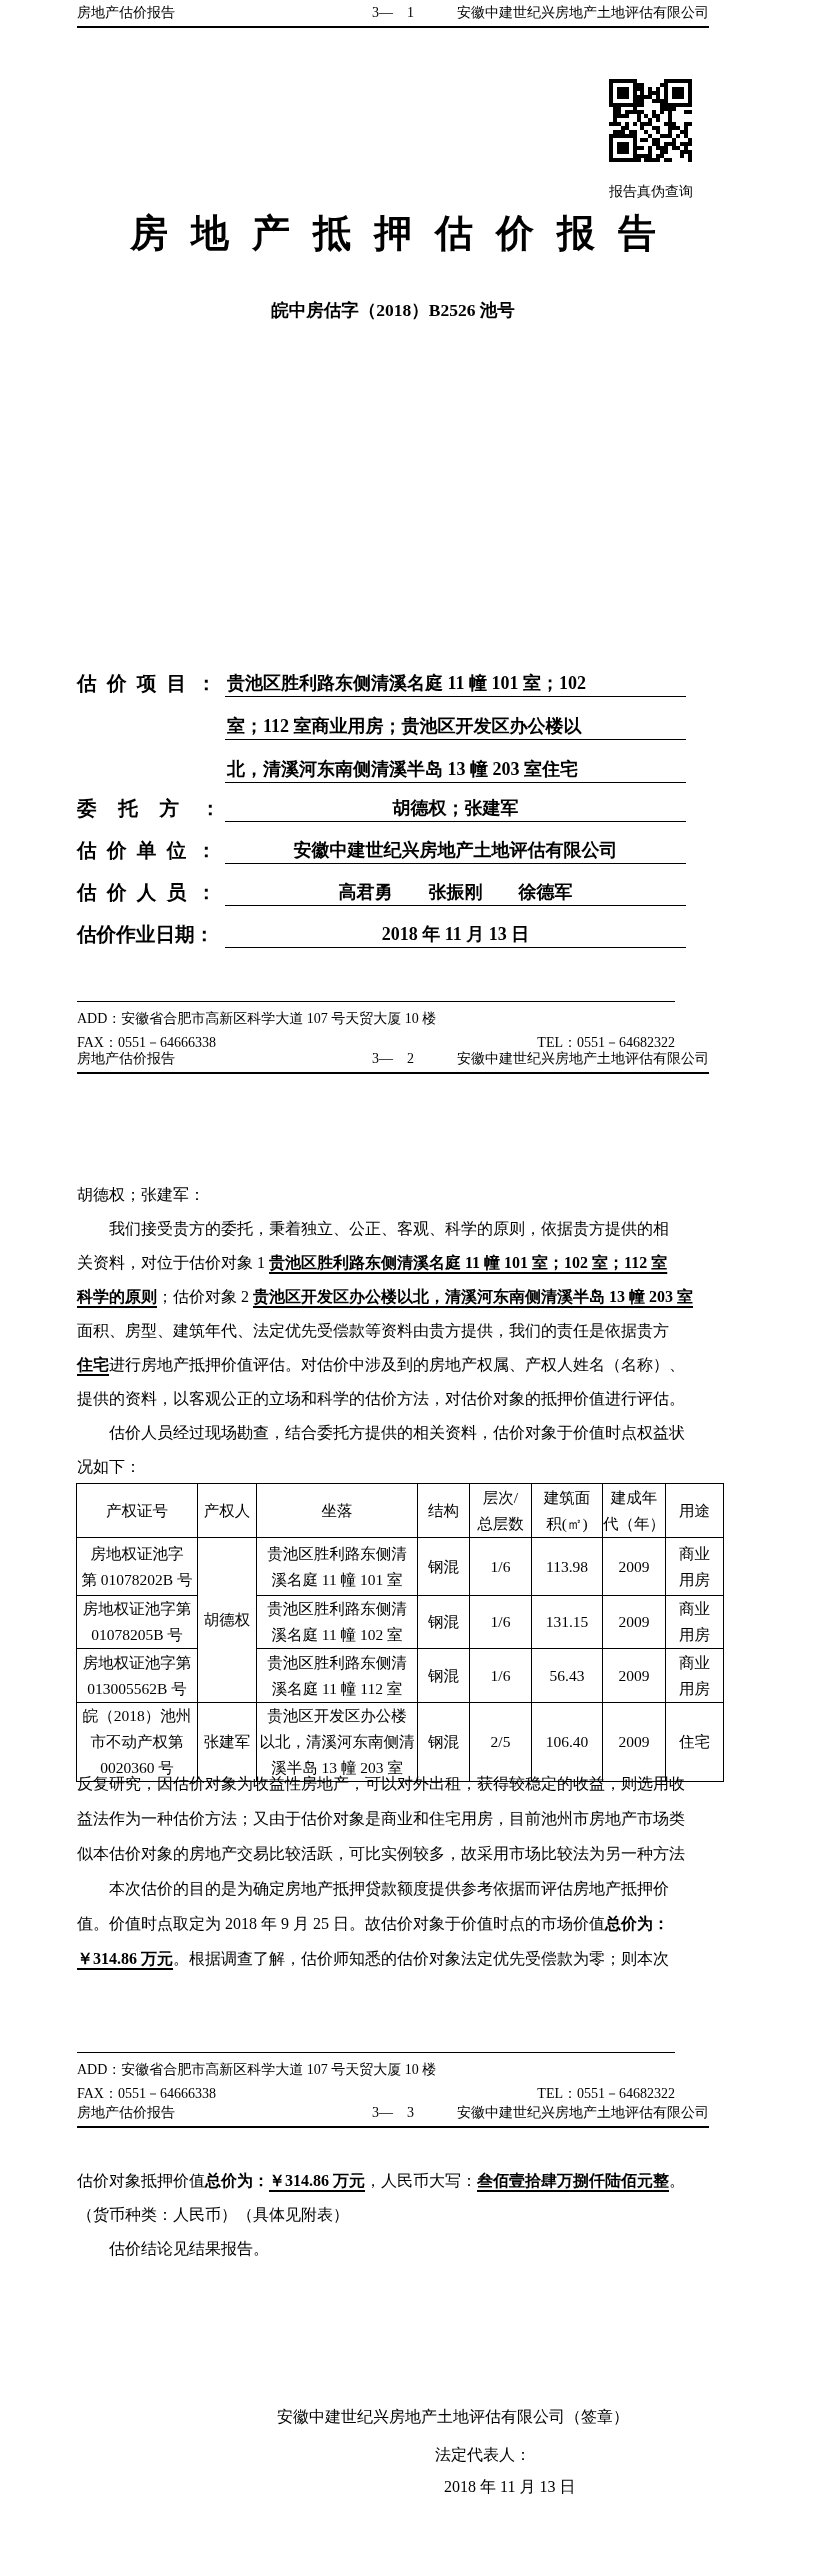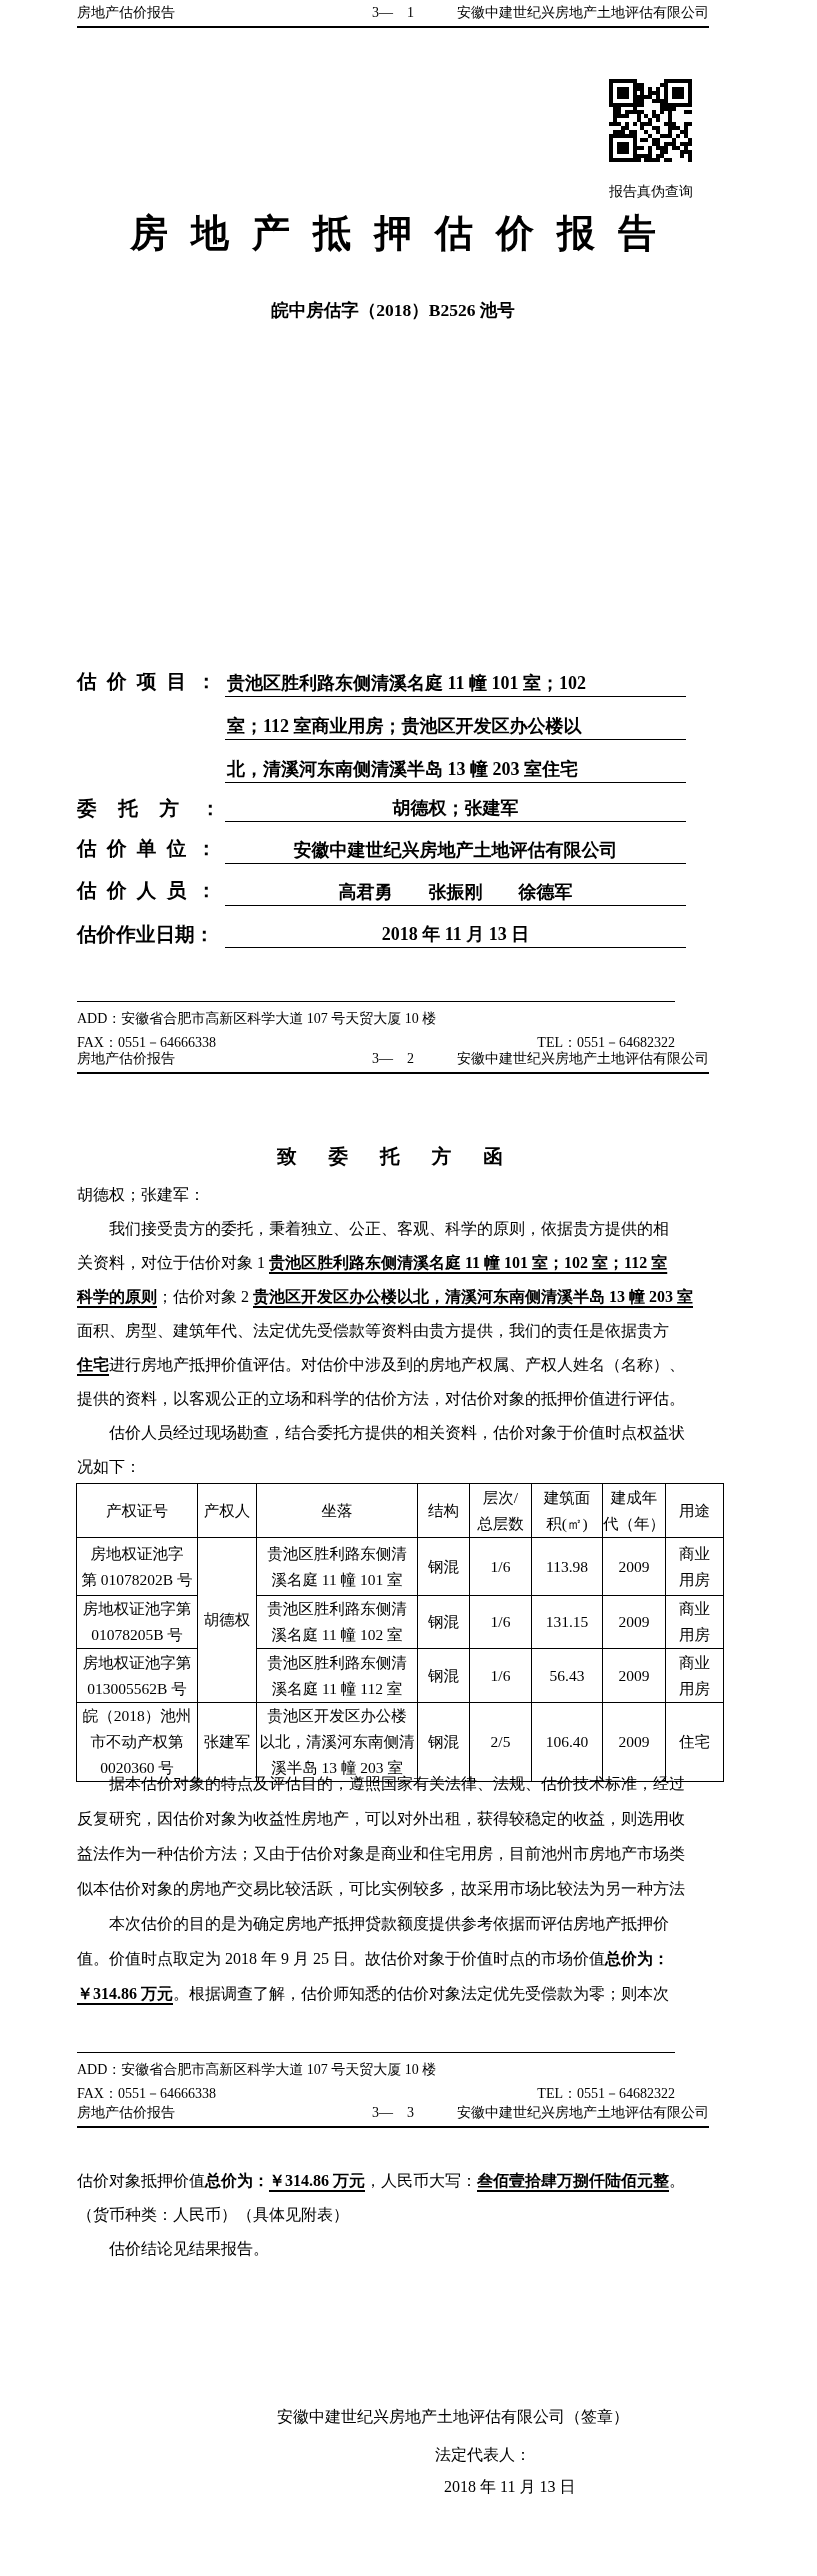--- a/index.html
+++ b/index.html
@@ -21,21 +21,21 @@
   
   .qr{position:absolute;left:609px;top:79px;width:82px;height:84px;}
   .qr i{position:absolute;background:#000;}
   .qr-caption{position:absolute;left:597px;top:183px;width:108px;text-align:center;font-size:14px;}
   .cover-title{position:absolute;left:77px;top:208px;width:632px;text-align:center;
                font-size:38px;font-weight:bold;letter-spacing:23px;text-indent:23px;white-space:nowrap;}
   .report-no{position:absolute;left:77px;top:298px;width:632px;text-align:center;
              font-size:17.5px;font-weight:bold;}
 
   .f-label{position:absolute;left:77px;font-size:19.6px;font-weight:bold;line-height:25px;white-space:nowrap;}
-  .ls1{letter-spacing:10.3px;font-family:Liberation Mono, monospace;} .ls2{letter-spacing:21.6px;} .ls0{letter-spacing:0;}
+  .ls1{letter-spacing:10.3px;} .ls2{letter-spacing:21.6px;} .ls0{letter-spacing:0;}
   .f-value{position:absolute;left:225px;width:461px;height:25px;border-bottom:1.5px solid #000;
            font-size:18px;font-weight:bold;line-height:25px;text-align:center;white-space:nowrap;}
   .f-value.left{text-align:left;padding-left:2.1px;width:459px;}
   #flab1{top:671px;} #fval1a{top:671px;} #fval1b{top:714px;} #fval1c{top:757px;}
   #flab2{top:796px;} #fval2{top:796px;}
   #flab3{top:838px;} #fval3{top:838px;}
   #flab4{top:880px;} #fval4{top:880px;}
   #flab5{top:922px;} #fval5{top:922px;}
 
   
@@ -349,21 +349,20 @@
       <span>TEL：0551－64682322</span>
     </div>
   </div>
 
   <div class="phdr" id="phdr2">
     <span class="h-left">房地产估价报告</span>
     <span class="h-mid">3—　2</span>
     <span class="h-right">安徽中建世纪兴房地产土地评估有限公司</span>
   </div>
 
-  <div class="letter-title">致　委　托　方　函</div>
   <div class="salutation">胡德权；张建军：</div>
 
   <div class="lblock" id="lblockA">
       <div class="tline"><span>　　我们接受贵方的委托，秉着独立、公正、客观、科学的原则，依据贵方提供的相</span></div>
       <div class="tline"><span>关资料，对位于估价对象 1 </span><span class="bu">贵池区胜利路东侧清溪名庭 11 幢 101 室；102 室；112 室</span></div>
       <div class="tline"><span class="bu">科学的原则</span><span>；估价对象 2 </span><span class="bu">贵池区开发区办公楼以北，清溪河东南侧清溪半岛 13 幢 203 室</span></div>
       <div class="tline"><span>面积、房型、建筑年代、法定优先受偿款等资料由贵方提供，我们的责任是依据贵方</span></div>
       <div class="tline"><span class="bu">住宅</span><span>进行房地产抵押价值评估。对估价中涉及到的房地产权属、产权人姓名（名称）、</span></div>
       <div class="tline"><span>提供的资料，以客观公正的立场和科学的估价方法，对估价对象的抵押价值进行评估。</span></div>
       <div class="tline"><span>　　估价人员经过现场勘查，结合委托方提供的相关资料，估价对象于价值时点权益状</span></div>
@@ -443,21 +442,20 @@
           <td>钢混</td>
           <td>2/5</td>
           <td>106.40</td>
           <td>2009</td>
           <td>住宅</td>
         </tr>
       </tbody>
   </table>
 
   <div class="lblock" id="lblockB">
-      <div class="tline"><span>　　据本估价对象的特点及评估目的，遵照国家有关法律、法规、估价技术标准，经过</span></div>
       <div class="tline"><span>反复研究，因估价对象为收益性房地产，可以对外出租，获得较稳定的收益，则选用收</span></div>
       <div class="tline"><span>益法作为一种估价方法；又由于估价对象是商业和住宅用房，目前池州市房地产市场类</span></div>
       <div class="tline"><span>似本估价对象的房地产交易比较活跃，可比实例较多，故采用市场比较法为另一种方法</span></div>
       <div class="tline"><span>　　本次估价的目的是为确定房地产抵押贷款额度提供参考依据而评估房地产抵押价</span></div>
       <div class="tline"><span>值。价值时点取定为 2018 年 9 月 25 日。故估价对象于价值时点的市场价值</span><span class="b">总价为：</span></div>
       <div class="tline"><span class="bu">￥314.86 万元</span><span>。根据调查了解，估价师知悉的估价对象法定优先受偿款为零；则本次</span></div>
     </div>
 
   <div class="pftr" id="pftr2">
     <div>ADD：安徽省合肥市高新区科学大道 107 号天贸大厦 10 楼</div>

